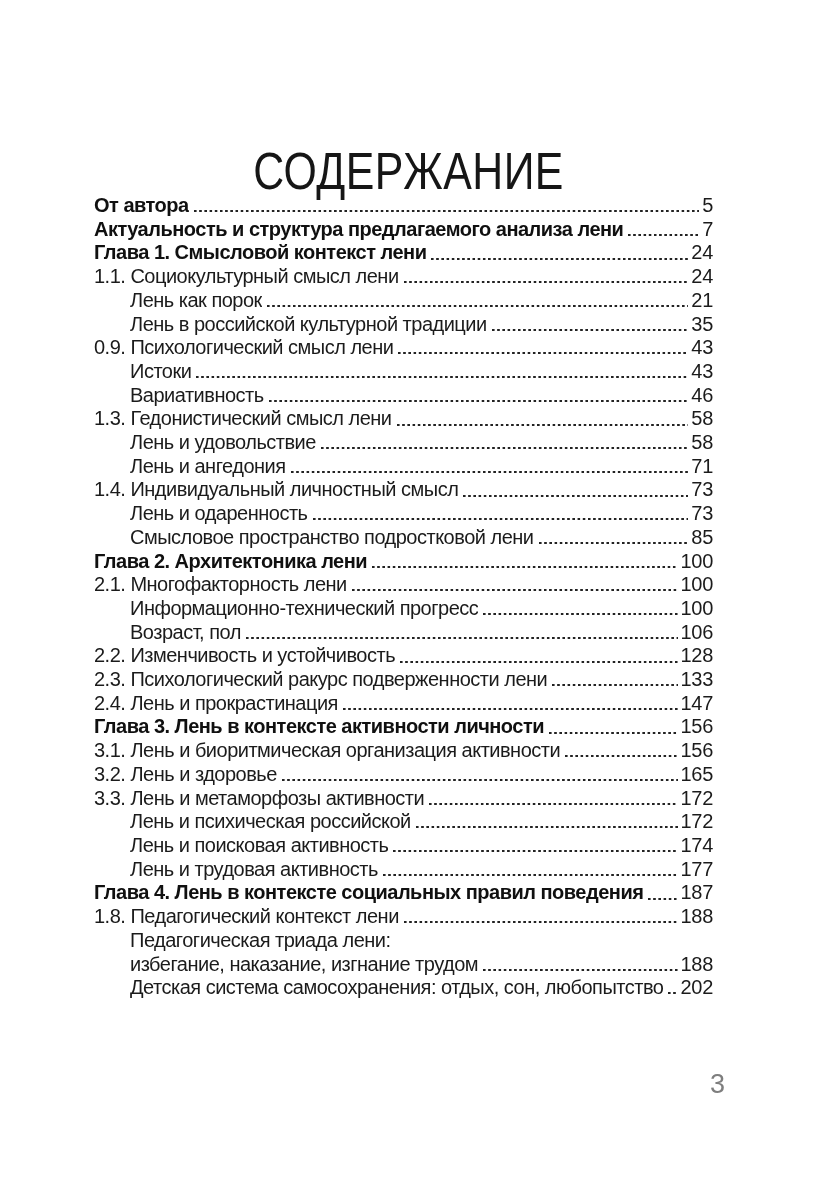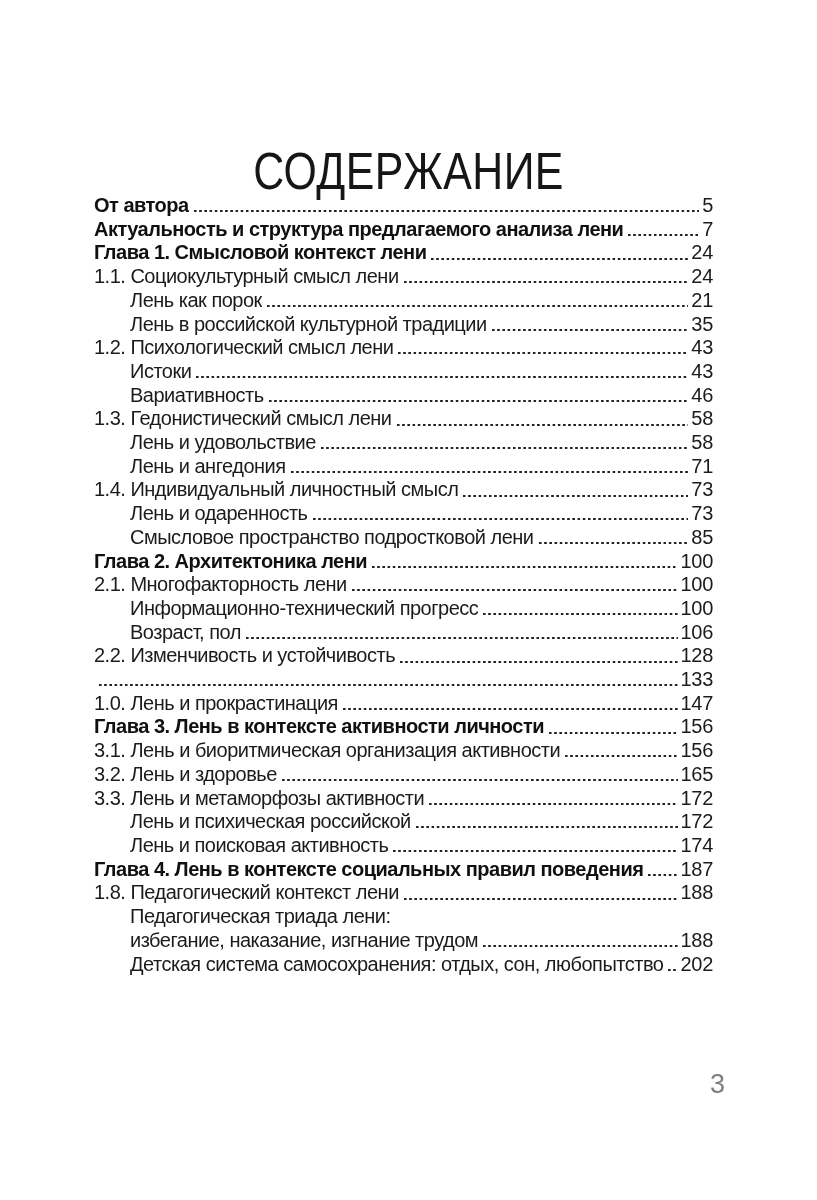--- a/index.html
+++ b/index.html
@@ -105,21 +105,21 @@
     <span class="label">Лень как порок</span>
     <span class="leader"></span>
     <span class="page">21</span>
   </div>
     <div class="toc-entry indent1">
     <span class="label">Лень в российской культурной традиции</span>
     <span class="leader"></span>
     <span class="page">35</span>
   </div>
     <div class="toc-entry">
-    <span class="label">1.2. Психологический смысл лени</span>
+    <span class="label">0.9. Психологический смысл лени</span>
     <span class="leader"></span>
     <span class="page">43</span>
   </div>
     <div class="toc-entry indent1">
     <span class="label">Истоки</span>
     <span class="leader"></span>
     <span class="page">43</span>
   </div>
     <div class="toc-entry indent1">
     <span class="label">Вариативность</span>
@@ -175,25 +175,26 @@
     <span class="label">Возраст, пол</span>
     <span class="leader"></span>
     <span class="page">106</span>
   </div>
     <div class="toc-entry">
     <span class="label">2.2. Изменчивость и устойчивость</span>
     <span class="leader"></span>
     <span class="page">128</span>
   </div>
     <div class="toc-entry">
+    <span class="label">2.3. Психологический ракурс подверженности лени</span>
     <span class="leader"></span>
     <span class="page">133</span>
   </div>
     <div class="toc-entry">
-    <span class="label">1.0. Лень и прокрастинация</span>
+    <span class="label">2.4. Лень и прокрастинация</span>
     <span class="leader"></span>
     <span class="page">147</span>
   </div>
     <div class="toc-entry bold">
     <span class="label">Глава 3. Лень в контексте активности личности</span>
     <span class="leader"></span>
     <span class="page">156</span>
   </div>
     <div class="toc-entry">
     <span class="label">3.1. Лень и биоритмическая организация активности</span>
@@ -212,20 +213,25 @@
   </div>
     <div class="toc-entry indent1">
     <span class="label">Лень и психическая российской</span>
     <span class="leader"></span>
     <span class="page">172</span>
   </div>
     <div class="toc-entry indent1">
     <span class="label">Лень и поисковая активность</span>
     <span class="leader"></span>
     <span class="page">174</span>
+  </div>
+    <div class="toc-entry indent1">
+    <span class="label">Лень и трудовая активность</span>
+    <span class="leader"></span>
+    <span class="page">177</span>
   </div>
     <div class="toc-entry bold">
     <span class="label">Глава 4. Лень в контексте социальных правил поведения</span>
     <span class="leader"></span>
     <span class="page">187</span>
   </div>
     <div class="toc-entry">
     <span class="label">1.8. Педагогический контекст лени</span>
     <span class="leader"></span>
     <span class="page">188</span>

